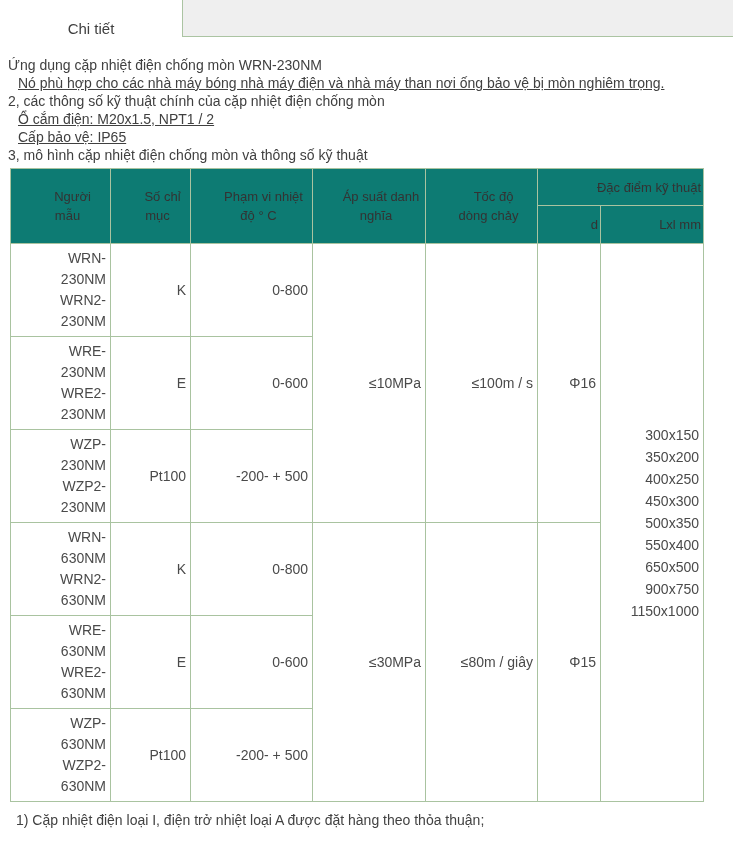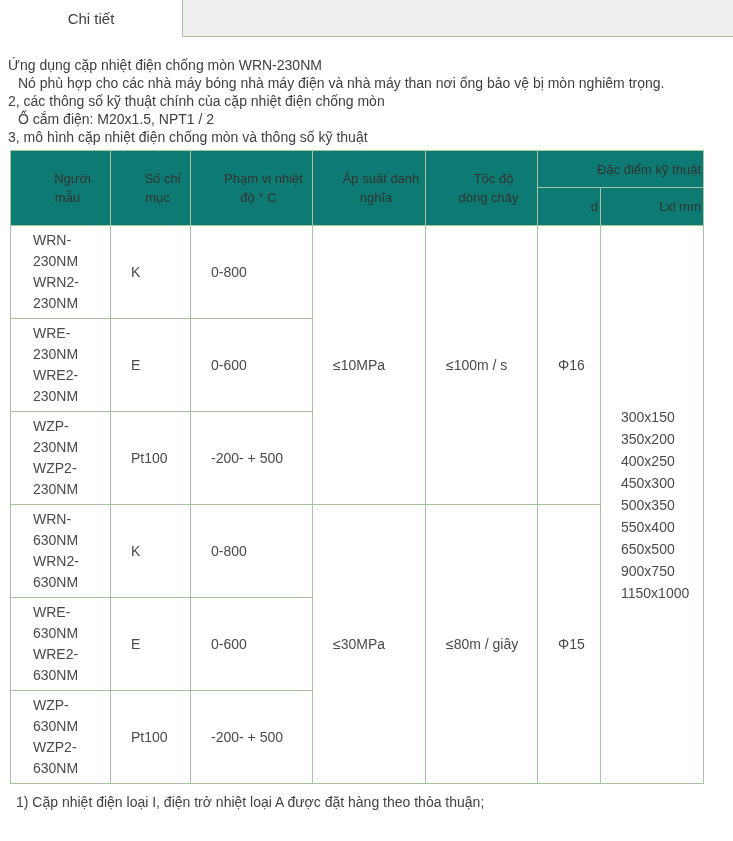--- a/index.html
+++ b/index.html
@@ -4,53 +4,53 @@
 <style>
   html,body{margin:0;padding:0;background:#fff;}
   body{
     width:733px;height:841px;position:relative;overflow:hidden;
     font-family:"Liberation Sans","DejaVu Sans",sans-serif;
     color:#424242;
   }
   
   .tabbar{display:flex;height:37px;width:733px;background:#fff;}
   .tab-active{
-    width:182px;display:flex;align-items:center;justify-content:center;
+    width:182px;display:flex;align-items:flex-end;justify-content:center;
     font-size:15px;color:#3f3f3f;background:#fff;cursor:pointer;
   }
   .tab-strip{
     flex:1;background:#efefef;
     border-left:1px solid #abc4a2;border-bottom:1px solid #abc4a2;
     box-sizing:border-box;
   }
   
   .content{padding:19px 8px 0 8px;}
   .content p{margin:0;font-size:14px;line-height:18px;color:#404040;}
-  .content p.indent{padding-left:10px;}
+  .content p.indent{padding-left:10px;text-decoration:underline;}
   
   table.spec{
     border-collapse:collapse;table-layout:fixed;
     width:693px;margin:4px 0 0 2px;
   }
   table.spec th,table.spec td{
     border:1px solid #a9c3a0;box-sizing:border-box;
     vertical-align:middle;overflow:hidden;
   }
   table.spec thead th{
     background:#0d7b73;color:#333333;font-weight:normal;
     font-size:13px;text-align:center;
     padding:2px 4px 2px 18px;text-indent:10px;
     white-space:pre-line;line-height:19px;
   }
   table.spec thead th.center{
     text-align:right;padding:2px;text-indent:0;
   }
   table.spec thead tr.h1{height:37px;}
   table.spec thead tr.h2{height:38px;}
-  table.spec tbody tr{height:88px;}
+  table.spec tbody tr{height:88px;text-align:right;}
   table.spec tbody td{
     background:#fff;color:#4a4a4a;font-size:14px;
     padding:4px 4px 4px 20px;line-height:21px;
     white-space:pre-line;
   }
   table.spec tbody td.model{padding-left:22px;}
   table.spec tbody td.sizes{line-height:22px;}
   
   .notes{margin:8px 0 0 8px;}
   .notes p{margin:0;font-size:14px;line-height:21px;color:#424242;}
@@ -63,20 +63,21 @@
     <span>Chi tiết</span>
   </div>
   <div class="tab-strip"></div>
 </div>
 
 <div class="content">
   <p>Ứng dụng cặp nhiệt điện chống mòn WRN-230NM</p>
   <p class="indent">Nó phù hợp cho các nhà máy bóng nhà máy điện và nhà máy than nơi ống bảo vệ bị mòn nghiêm trọng.</p>
   <p>2, các thông số kỹ thuật chính của cặp nhiệt điện chống mòn</p>
   <p class="indent">Ổ cắm điện: M20x1.5, NPT1 / 2</p>
+  <p class="indent">Cấp bảo vệ: IP65</p>
   <p>3, mô hình cặp nhiệt điện chống mòn và thông số kỹ thuật</p>
 
   <table class="spec">
     <colgroup>
       <col style="width:100px">
         <col style="width:80px">
         <col style="width:122px">
       <col style="width:113px">
         <col style="width:112px">
         <col style="width:63px">

